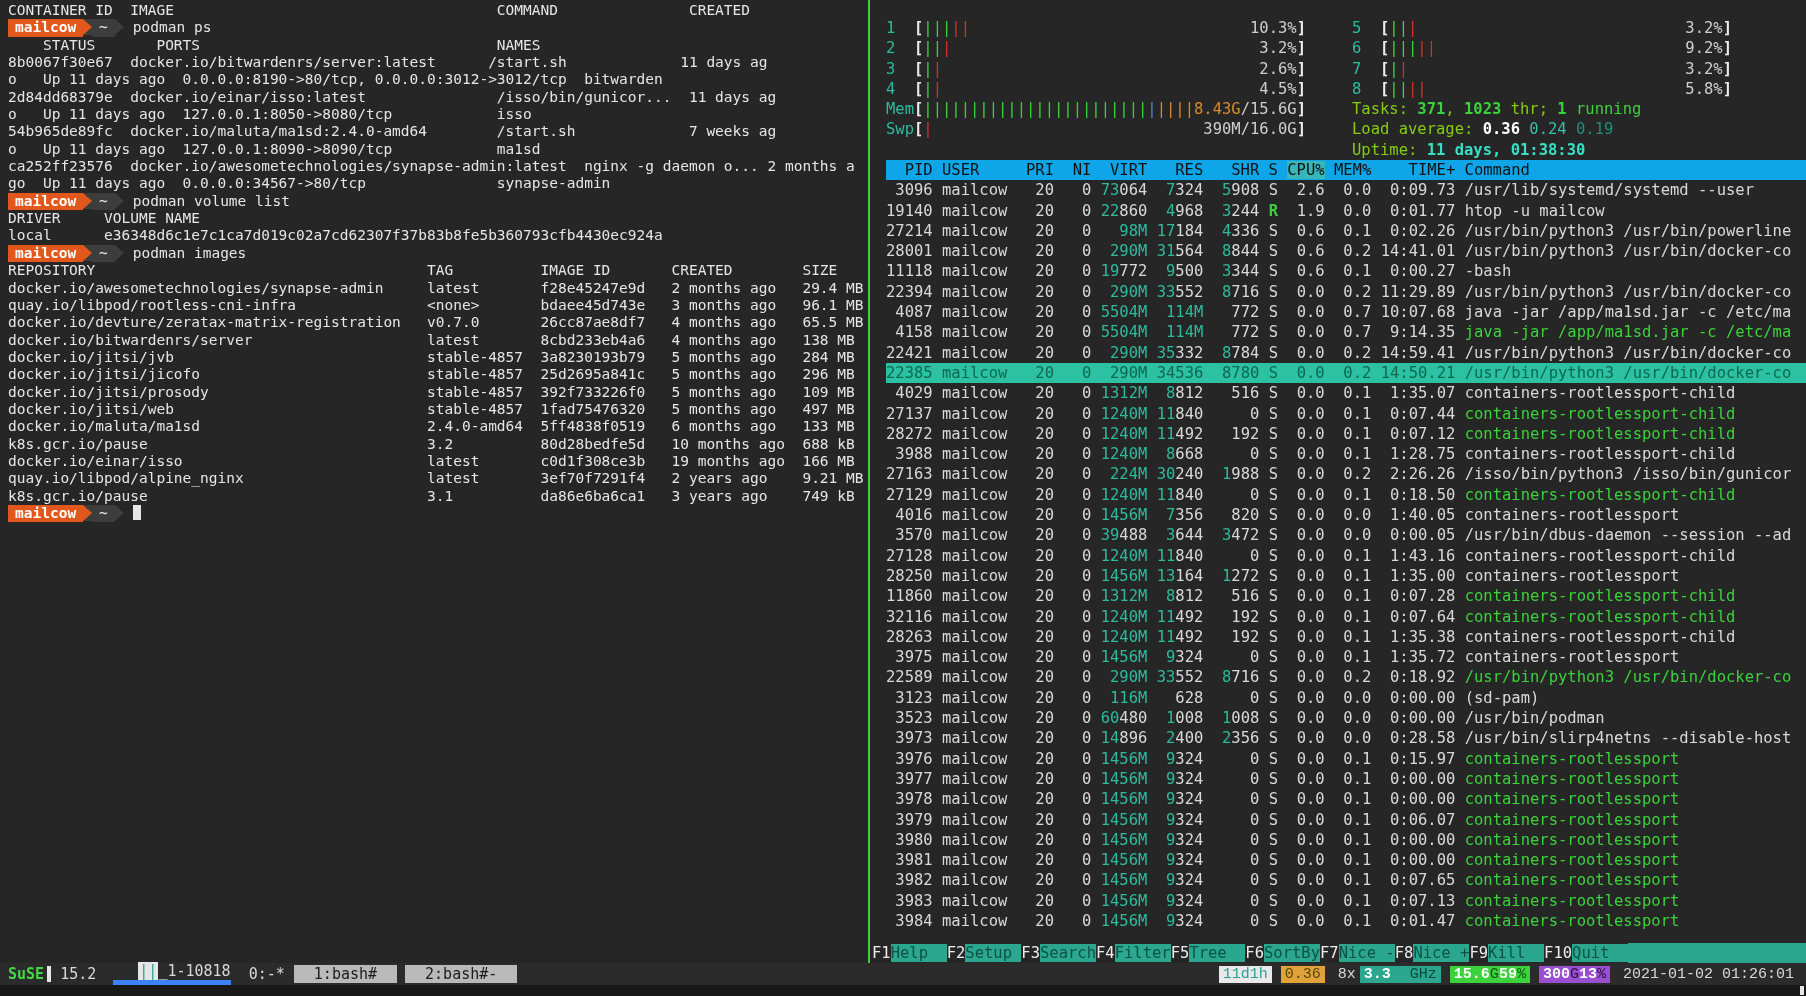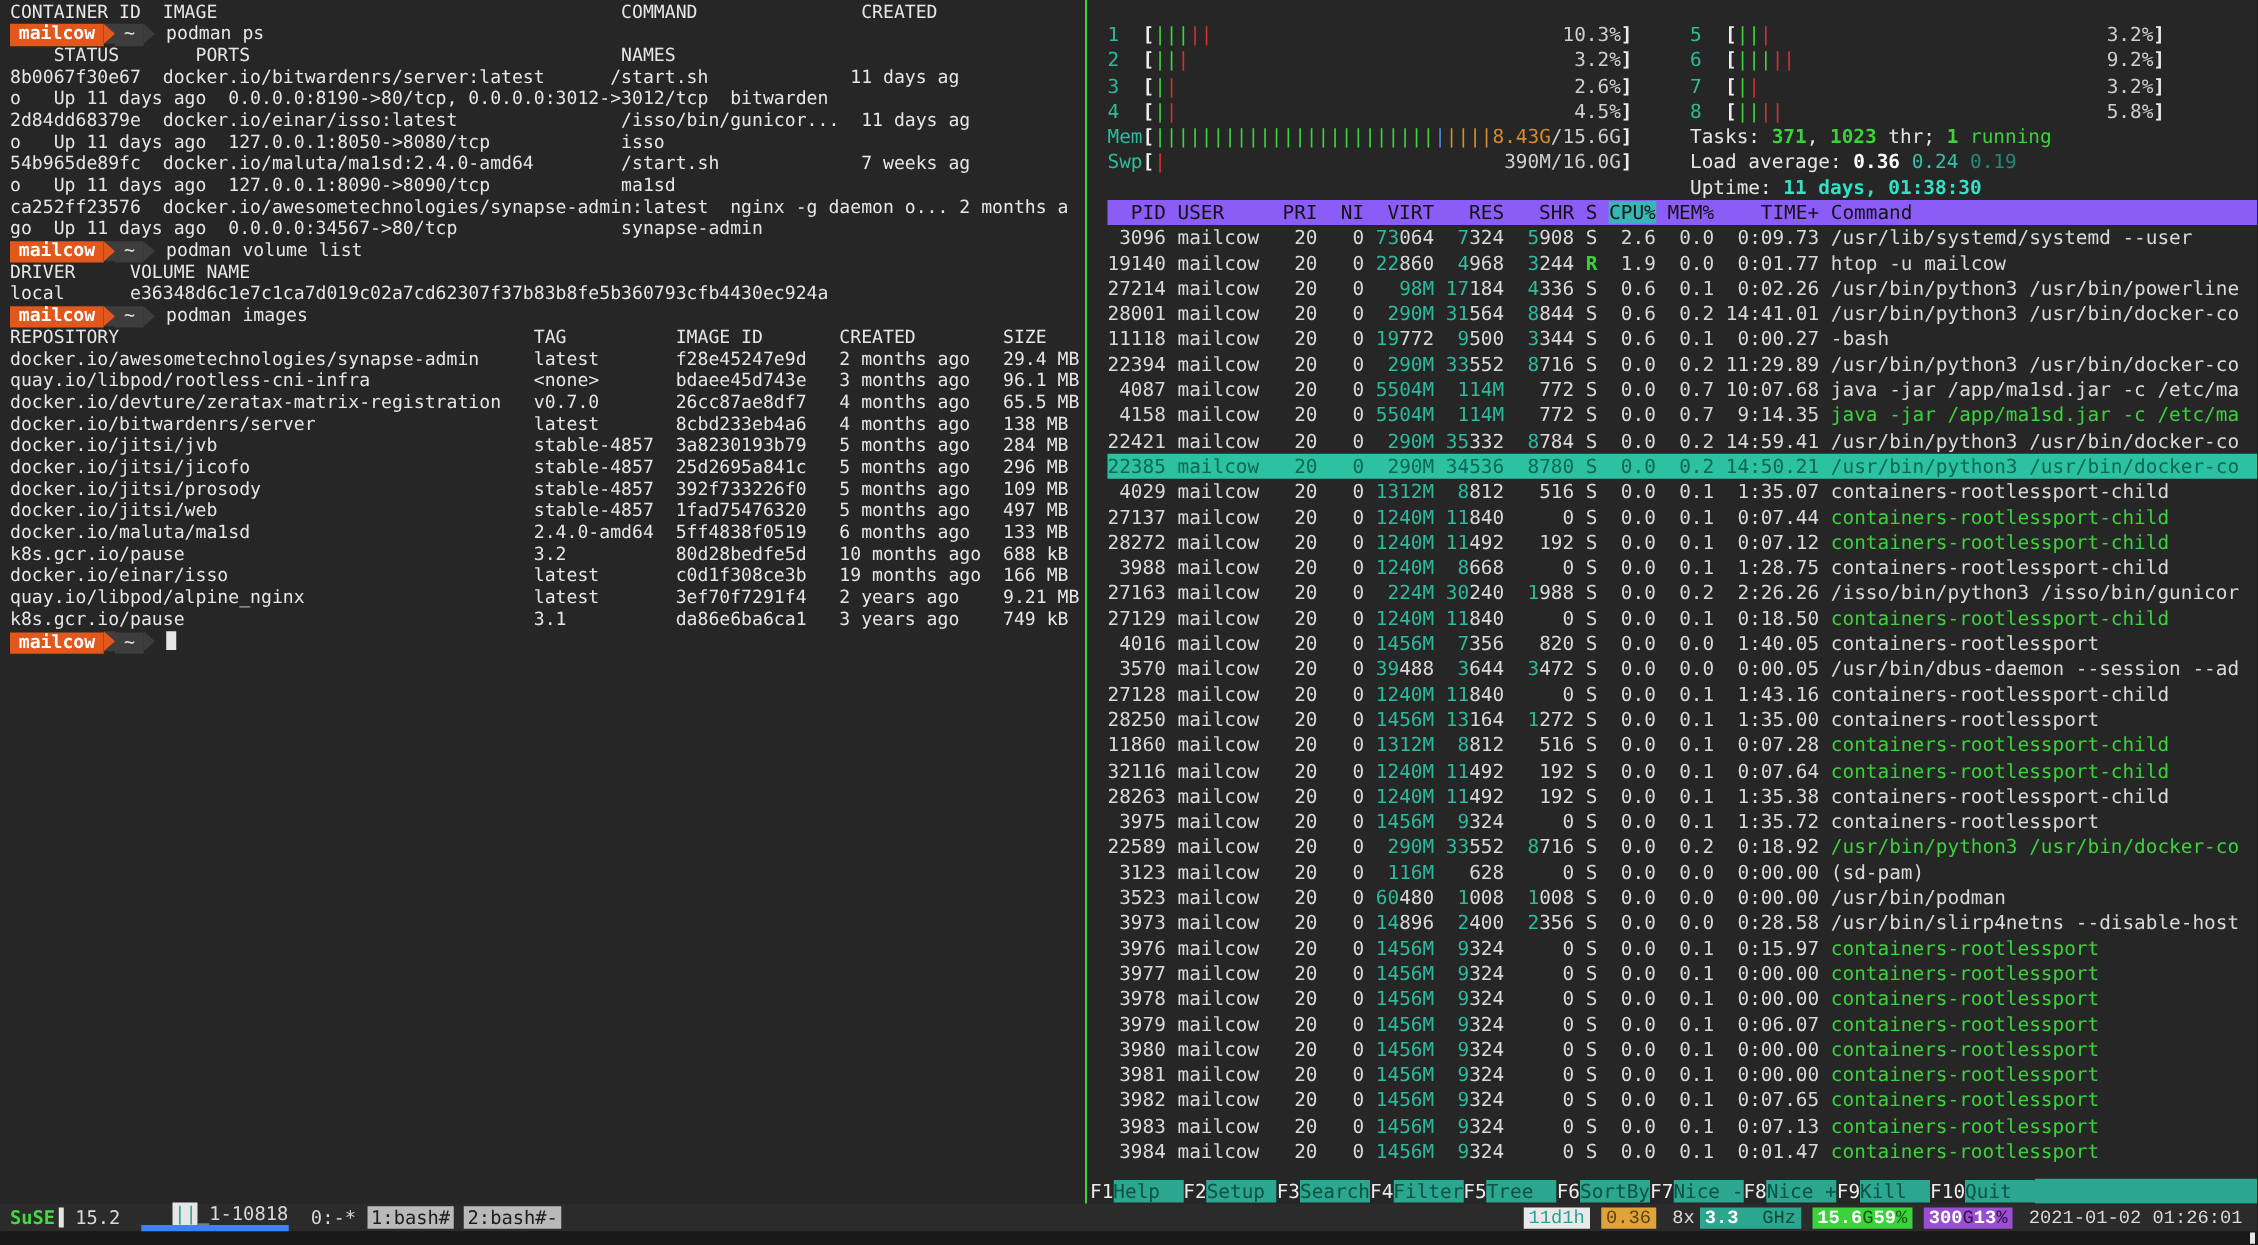--- a/index.html
+++ b/index.html
@@ -25,46 +25,46 @@
   .hcols{display:flex;height:142px;}
   .hleft{width:420px;}
   .hright{margin-left:46px;flex:1;padding-right:74px;}
   .meter{display:flex;white-space:pre;height:20.3px;}
   .mlabel{color:#2dbb9d;}
   .br{color:#ececec;font-weight:bold;}
   .msp{flex:1;}
   .mval{color:#cfcfcf;}
   .bg{color:#3bd23b}.bb{color:#4f87d8}.bo{color:#d98a2b}.brd{color:#d2322e}
   .infoline{white-space:pre;height:20.3px;}
-  .t{color:#e5e5e5}.tb{color:#35e0c4;font-weight:bold}.t2{color:#1f8f7c}
+  .t{color:#84cc16}.tb{color:#35e0c4;font-weight:bold}.t2{color:#1f8f7c}
   .g{color:#3bd23b}.gb{color:#3bd23b;font-weight:bold}.g2{color:#35c1a9}
   .wb{color:#ffffff;font-weight:bold}
   .orange{color:#d98a2b}
   
   .hprow{white-space:pre;height:20.3px;width:920px;}
-  .hphead{background:#8b5cf6;color:#121212;}
+  .hphead{background:#0ea5e9;color:#121212;}
   .sortcol{background:#36b6b6;}
   .teal{color:#2dbb9d}.wht{color:#d9d9d9}.grn{color:#3bd23b}.rst{color:#3bd23b;font-weight:bold}
   .sel{background:#2cc1a2;}
   .sel span{color:#0c6852 !important;font-weight:normal !important;}
   
   .fbar{position:absolute;left:0;right:0;bottom:0;height:20px;display:flex;white-space:pre;
         font-size:15.5px;line-height:20px;}
   .fkey{color:#ececec;}
   .flabel{background:#2aa78e;color:#0e5243;}
   .ffill{flex:1;background:#2aa78e;}
   
   .tmux{position:absolute;left:0;top:963px;width:1806px;height:22px;background:#2b2b2b;
         display:flex;align-items:center;font-size:15px;white-space:pre;color:#d9d9d9;
         box-sizing:border-box;padding:0 8px;}
   .suse{color:#44d944;font-weight:bold;}
   .sliver{display:inline-block;width:4px;height:16px;background:#e6e6e6;margin-left:3px;vertical-align:-2px;}
   .session{border-bottom:6px solid #3b82f6;margin-left:8px;padding-left:25px;}
   .winicon{background:#e6e6e6;color:#2aa198;padding:0 1px;}
-  .wbox{background:#b9b9b9;color:#1c1c1c;padding:0 3px;margin-right:8px;}
+  .wbox{background:#b9b9b9;color:#1c1c1c;padding:0 20px;margin-right:8px;}
   .tright{margin-left:auto;display:flex;font-family:Liberation Mono, monospace;}
   .tseg{display:flex;padding:0 4px;margin-left:9px;}
   .tseg.nogap{margin-left:0;gap:19px;}
   .tealtxt{color:#2aa198}.darktxt{color:#5a4408}.boldw{color:#fff;font-weight:bold}
   .darkteal{color:#0d4a3c}.darkgreen{color:#0f5a0f}.darkpurple{color:#2e0f4a}.graytxt{color:#d9d9d9}
   .bstrip{position:absolute;left:0;top:985px;width:1806px;height:11px;background:#191919;}
   .scrollthumb{position:absolute;right:2px;top:986px;width:4px;height:9px;background:#e6e6e6;}
 </style>
 </head>
 <body>

